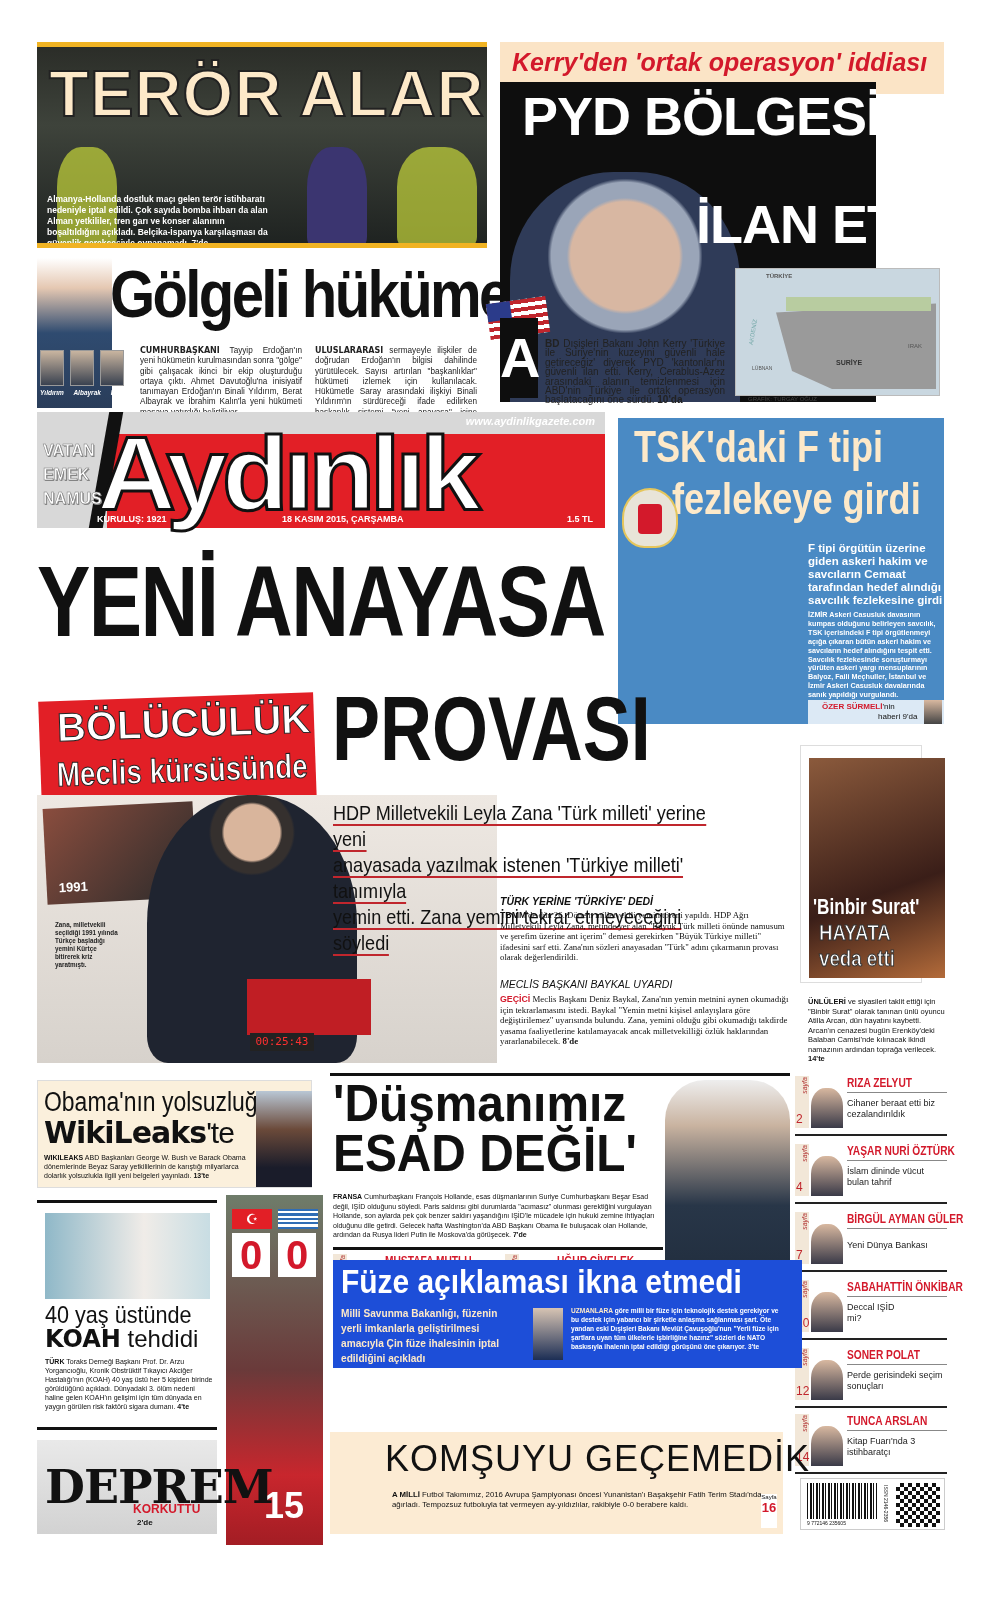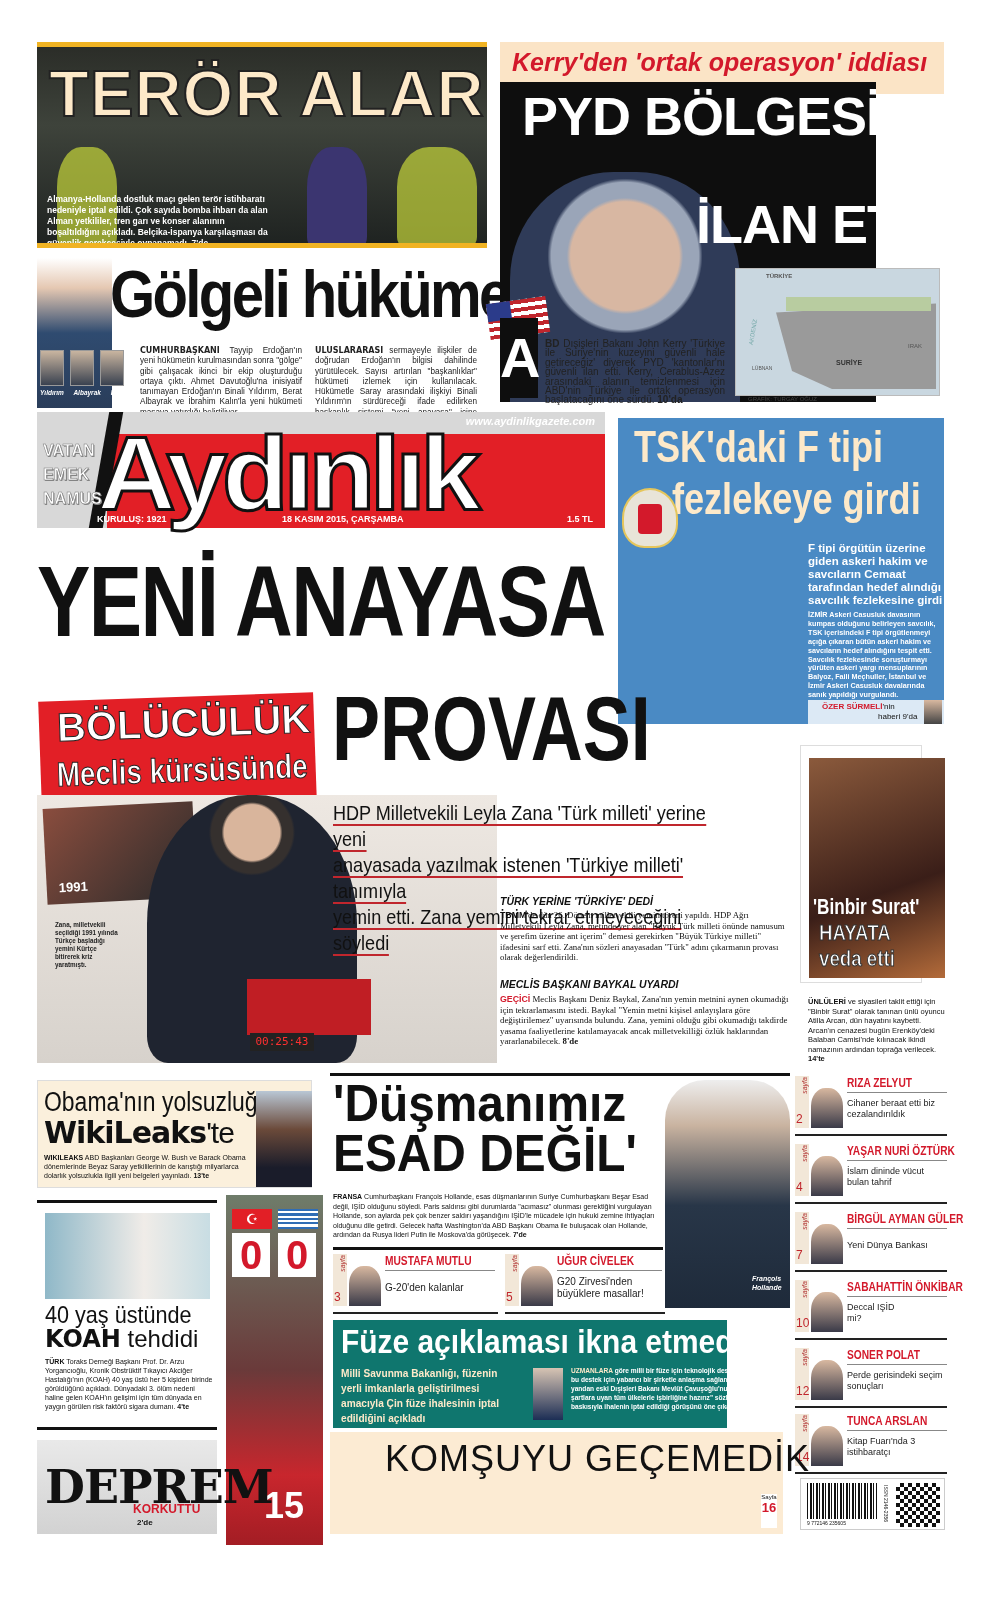--- a/index.html
+++ b/index.html
@@ -47,21 +47,21 @@
 
 #yeni{left:37px;top:544px;font-size:100px;font-weight:bold;letter-spacing:-2px;transform:scaleX(.80);transform-origin:left;white-space:nowrap;color:#111}
 #provasi{left:332px;top:678px;font-size:90px;font-weight:bold;transform:scaleX(.80);transform-origin:left;white-space:nowrap;color:#111}
 #bolucu{left:40px;top:697px;width:275px;height:108px;background:#e21f26;transform:rotate(-2deg)}
 #bolucu .a,#bolucu .b{position:absolute;color:#fff;font-weight:bold;white-space:nowrap;-webkit-text-stroke:1px #222}
 #zana-photo{left:37px;top:795px;width:460px;height:268px;background:linear-gradient(180deg,#eee8e2,#d7d2cc)}
 #hdp{left:333px;top:800px;width:460px;font-size:21px;line-height:26px;color:#111;transform:scaleX(.86);transform-origin:left}
 #hdp span{border-bottom:2px solid #c0262d}
 #turk-h{left:500px;top:895px;font-size:10.5px;font-weight:bold;font-style:italic}
 #turk-b{left:500px;top:910px;width:290px;font-family:"Liberation Serif",serif;font-size:8.8px;line-height:10.5px}
-#meclis-h{left:500px;top:978px;font-size:10.5px;font-weight:bold;font-style:italic}
+#meclis-h{left:500px;top:978px;font-size:10.5px;font-weight:normal;font-style:italic}
 #meclis-b{left:500px;top:994px;width:290px;font-family:"Liberation Serif",serif;font-size:8.8px;line-height:10.5px}
 
 #binbir{left:800px;top:745px;width:122px;height:238px;border:1px solid #ddd;padding:12px 8px 6px 8px}
 #binbir .ph{width:136px;height:220px;background:linear-gradient(160deg,#8b5a3c,#3a1e18 60%,#b36b3a)}
 #binbir-text{left:808px;top:997px;width:140px;font-size:7.5px;line-height:9.5px}
 
 #obama{left:37px;top:1080px;width:275px;height:108px;background:#fbf0dc;border:1px solid #ddd}
 #obama .h1{position:absolute;left:6px;top:6px;font-size:27px;transform:scaleX(.85);transform-origin:left;white-space:nowrap}
 #obama .h2{position:absolute;left:6px;top:34px;font-size:30px;font-weight:bold;font-family:"DejaVu Sans",sans-serif;white-space:nowrap;letter-spacing:-1px}
 #obama .ph{position:absolute;left:218px;top:10px;width:56px;height:96px;background:linear-gradient(#b9c7d5,#6b4a3a 40%,#1a1c2a 80%)}
@@ -84,21 +84,21 @@
 #koah{left:37px;top:1200px;width:180px;height:230px;border-top:3px solid #111;border-bottom:3px solid #111}
 #koah .ph{position:absolute;left:8px;top:10px;width:165px;height:86px;background:linear-gradient(90deg,#8fb8c8,#f0ece8 60%,#c8dde3)}
 #koah .h1{position:absolute;left:8px;top:98px;font-size:24px;transform:scaleX(.9);transform-origin:left;white-space:nowrap}
 #koah .h2{position:absolute;left:8px;top:122px;font-size:24px;white-space:nowrap}
 #koah .txt{position:absolute;left:8px;top:154px;width:170px;font-size:7px;line-height:9px}
 
 #football{left:226px;top:1195px;width:97px;height:350px;background:linear-gradient(180deg,#6f7c6a,#6a3a3a 50%,#c8262d 80%,#a31d24)}
 .flag{position:absolute;width:40px;height:20px}
 .score{position:absolute;top:38px;width:38px;height:44px;background:#fff;color:#d3192b;font-size:40px;font-weight:bold;text-align:center;line-height:44px}
 
-#fuze{left:333px;top:1320px;width:394px;height:108px;background:#0f766e}
+#fuze{left:333px;top:1260px;width:469px;height:108px;background:#1d4ed8}
 #fuze .h{position:absolute;left:8px;top:2px;color:#fff;font-size:34px;font-weight:bold;white-space:nowrap;transform:scaleX(.88);transform-origin:left}
 #fuze .lead{position:absolute;left:8px;top:46px;width:185px;color:#fde9c9;font-size:11px;line-height:15px;font-family:"Liberation Sans",sans-serif;font-weight:bold;transform:scaleX(.92);transform-origin:left}
 #fuze .ph{position:absolute;left:200px;top:48px;width:30px;height:52px;background:linear-gradient(#d7c4b3,#1c2e55)}
 #fuze .txt{position:absolute;left:238px;top:46px;width:208px;color:#fff;font-weight:bold;font-size:6.6px;line-height:9px}
 
 #komsu{left:330px;top:1432px;width:453px;height:102px;background:#fcebd3}
 #komsu .h{position:absolute;left:55px;top:6px;font-size:36px;white-space:nowrap;letter-spacing:1px}
 #komsu .txt{position:absolute;left:62px;top:58px;width:370px;font-size:7.8px;line-height:10px}
 #komsu .sayfa{position:absolute;right:6px;top:62px;width:16px;height:34px;background:#fff;font-size:6px;text-align:center}
 
@@ -340,20 +340,21 @@
 
 <div id="fuze" class="abs">
   <div class="h">Füze açıklaması ikna etmedi</div>
   <div class="lead">Milli Savunma Bakanlığı, füzenin yerli imkanlarla geliştirilmesi amacıyla Çin füze ihalesinin iptal edildiğini açıkladı</div>
   <div class="ph"></div>
   <div class="txt"><span style="color:#fde9c9">UZMANLARA</span><span> göre milli bir füze için teknolojik destek gerekiyor ve bu destek için yabancı bir şirketle anlaşma sağlanması şart. Öte yandan eski Dışişleri Bakanı Mevlüt Çavuşoğlu'nun "Yerli füze için şartlara uyan tüm ülkelerle işbirliğine hazırız" sözleri de NATO baskısıyla ihalenin iptal edildiği görüşünü öne çıkarıyor.</span><span> 3'te</span></div>
 </div>
 
 <div id="komsu" class="abs">
   <div class="h">KOMŞUYU GEÇEMEDİK</div>
+  <div class="txt"><b>A MİLLİ</b><span> Futbol Takımımız, 2016 Avrupa Şampiyonası öncesi Yunanistan'ı Başakşehir Fatih Terim Stadı'nda ağırladı. Tempozsuz futboluyla tat vermeyen ay-yıldızlılar, rakibiyle 0-0 berabere kaldı.</span></div>
   <div class="sayfa">
       <div>Sayfa</div>
       <div style="font-size:13px;color:#d3192b;font-weight:bold">16</div>
     </div>
 </div>
 
 <div id="deprem" class="abs">
   <div class="h">DEPREM</div>
   <div class="k">KORKUTTU</div>
   <div class="p">2'de</div>

